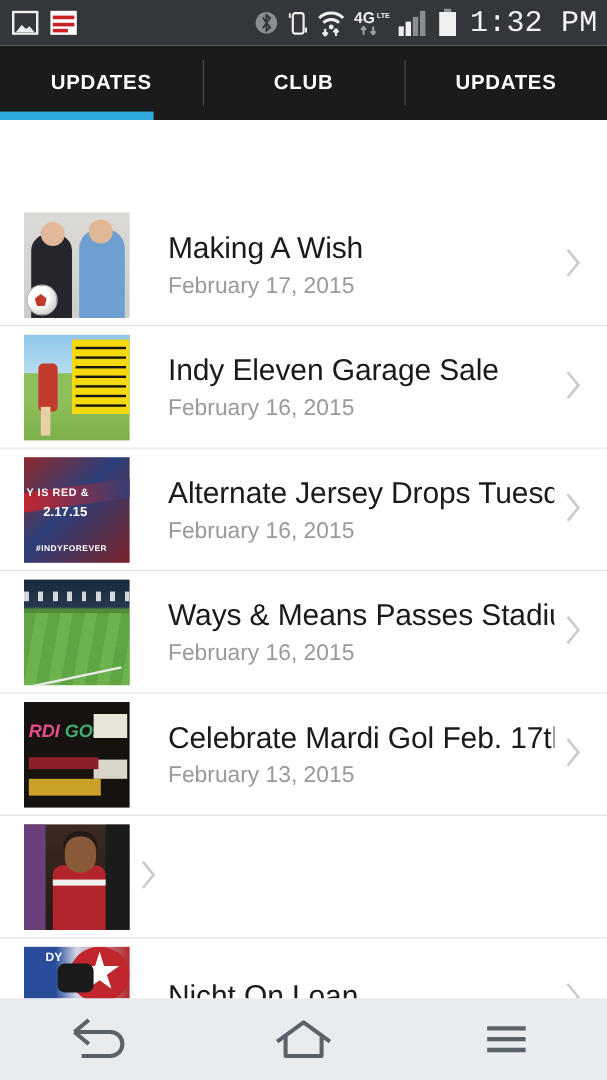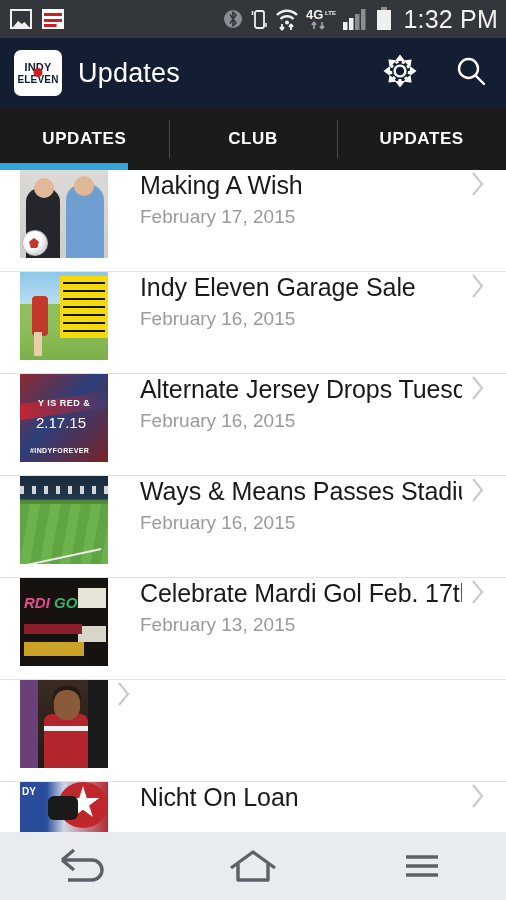--- a/index.html
+++ b/index.html
@@ -38,21 +38,21 @@
       linear-gradient(#c92026,#c92026) 0 8px/100% 3px no-repeat,
       linear-gradient(#c92026,#c92026) 0 13px/70% 3px no-repeat;
   }
   .sb-right {
     position:absolute; right:8px; top:0; height:38px;
     display:flex; align-items:center; gap:7px;
   }
   .sb-icon { display:flex; align-items:center; }
   .sb-time {
     color:#f2f2f2; font-size:25px; letter-spacing:.2px;
-    margin-left:4px; font-weight:400;
+    margin-left:4px; font-weight:400;font-family:Liberation Mono, monospace;
   }
 
   
   .header {
     height:70px; background:#141e33;
     display:flex; align-items:center; padding:0 18px 0 14px;
     position:relative;
   }
   .logo {
     width:48px; height:46px; background:#ffffff; border-radius:7px;
@@ -94,21 +94,21 @@
     position:absolute; left:0; bottom:0; height:7px; width:128px;
     background:#2fa8dc;
   }
 
   
   .list {
     position:absolute; top:170px; left:0; right:0; bottom:68px;
     background:#ffffff; overflow:hidden;
   }
   .row {
-    height:102px; display:flex; align-items:flex-start;
+    height:102px; display:flex; align-items:center;
     padding:0 14px 0 20px; position:relative; background:#fff;
   }
   .row::after{
     content:""; position:absolute; left:0; right:0; bottom:0; height:1px;
     background:#e2e2e2;
   }
   .thumb {
     width:88px; height:88px; flex:0 0 auto; overflow:hidden;
     background:#cfcfcf; position:relative;
   }
@@ -145,22 +145,22 @@
   .t2::before{ content:""; position:absolute; left:0; top:0; width:100%; height:32px;
       background:linear-gradient(#8ec7e8,#b9dcf0); }
   .t2 .pl{position:absolute;left:12px;top:24px;width:16px;height:40px;background:#c0392b;border-radius:4px;}
   .t2 .pl2{position:absolute;left:14px;top:60px;width:8px;height:24px;background:#e8cfa8;}
   .t2 .card{position:absolute;right:0;top:4px;width:48px;height:62px;background:#f5d90a;}
   .t2 .card i{position:absolute;left:3px;right:3px;height:2px;background:#141414;display:block;}
 
   .t3 { background:linear-gradient(135deg,#8e2a2f 0%,#2c3f7a 45%,#7a2228 100%); }
   .t3 .band{position:absolute;left:-10px;top:24px;width:120%;height:16px;
       background:linear-gradient(90deg,#d0232a,#2d3f78); transform:rotate(-8deg);}
-  .t3 .txt{position:absolute;left:18px;top:24px;color:#fff;font-size:9px;font-weight:700;letter-spacing:.5px;}
-  .t3 .dt{position:absolute;left:16px;top:40px;color:#fff;font-size:15px;font-weight:400;}
+  .t3 .txt{position:absolute;left:2px;top:24px;color:#fff;font-size:9px;font-weight:700;letter-spacing:.5px;}
+  .t3 .dt{position:absolute;left:16px;top:40px;color:#fff;font-size:11px;font-weight:700;}
   .t3 .tag{position:absolute;left:10px;bottom:8px;color:#fff;font-size:7px;font-weight:700;letter-spacing:.4px;}
 
   .t4 { background:linear-gradient(#1a2a3c 0%,#24384d 26%,#4f8b3a 28%,#69b24c 100%); }
   .t4 .lights{position:absolute;left:0;top:10px;width:100%;height:8px;
       background:repeating-linear-gradient(90deg,#fff 0 4px,transparent 4px 12px); opacity:.8;}
   .t4 .pitch{position:absolute;left:0;bottom:0;width:100%;height:60px;
       background:repeating-linear-gradient(100deg,#5fa544 0 10px,#6cb24d 10px 20px);}
   .t4 .lineA{position:absolute;left:6px;bottom:6px;width:76px;height:2px;background:#eaeaea;transform:rotate(-12deg);}
 
   .t5 { background:#15120f; }
@@ -177,21 +177,21 @@
   .t6 .hair{position:absolute;left:33px;top:6px;width:28px;height:14px;border-radius:12px 12px 0 0;background:#241a14;}
   .t6 .strip{position:absolute;left:24px;top:46px;width:44px;height:5px;background:#f0f0f0;}
   .t6 .bk{position:absolute;right:0;top:0;width:20px;height:100%;background:#1b1b1b;}
   .t6 .bl{position:absolute;left:0;top:0;width:18px;height:100%;background:#6b3f7a;}
 
   .t7 { background:linear-gradient(90deg,#2a4d9b 0%,#2a4d9b 30%,#d1d6e8 50%,#b42a2f 100%); }
   .t7 .star{position:absolute;left:46px;top:4px;width:34px;height:34px;background:#fff;
       clip-path:polygon(50% 0,61% 35%,98% 35%,68% 57%,79% 91%,50% 70%,21% 91%,32% 57%,2% 35%,39% 35%);}
   .t7 .circ{position:absolute;left:38px;top:0px;width:50px;height:46px;border-radius:50%;background:#c0272d;}
   .t7 .plr{position:absolute;left:28px;top:14px;width:30px;height:24px;background:#1a1a1a;border-radius:6px;}
-  .t7 .lbl{position:absolute;left:2px;top:4px;color:#fff;font-size:10px;font-weight:700;}
+  .t7 .lbl{position:absolute;left:18px;top:4px;color:#fff;font-size:10px;font-weight:700;}
 
   
   .navbar {
     position:absolute; left:0; right:0; bottom:0; height:68px;
     background:#e8ecef; display:flex; align-items:center;
   }
   .nav-btn { flex:1 1 0; display:flex; align-items:center; justify-content:center; }
 </style>
 </head>
 <body>
@@ -245,48 +245,20 @@
       <span class="sb-icon">
         <svg width="16" height="24" viewBox="0 0 16 24">
           <rect x="5" y="0" width="6" height="3" fill="#8a8d93"></rect>
           <rect x="1" y="3" width="14" height="20" fill="#f0f0f0"></rect>
         </svg>
       </span>
       <span class="sb-time">1:32 PM</span>
     </div>
   </div>
 
-  <div class="header">
-    <div class="logo">
-      <span class="logo-top">INDY</span>
-      <span class="logo-dot"></span>
-      <span class="logo-bot">ELEVEN</span>
-    </div>
-    <div class="app-title">Updates</div>
-    <div class="header-actions">
-      <span>
-        <svg width="36" height="36" viewBox="0 0 36 36">
-          <g fill="none" stroke="#ffffff" stroke-width="2.4">
-            <circle cx="18" cy="18" r="5.4"></circle>
-            <path d="M18 3.5 l2.6 3.4 h-5.2 Z M18 32.5 l2.6 -3.4 h-5.2 Z
-                     M3.5 18 l3.4 -2.6 v5.2 Z M32.5 18 l-3.4 -2.6 v5.2 Z
-                     M7.8 7.8 l4.2 0.6 -3.6 3.6 Z M28.2 28.2 l-4.2 -0.6 3.6 -3.6 Z
-                     M28.2 7.8 l-0.6 4.2 -3.6 -3.6 Z M7.8 28.2 l0.6 -4.2 3.6 3.6 Z"></path>
-            <circle cx="18" cy="18" r="9.2" stroke-dasharray="3.2 3.2"></circle>
-          </g>
-        </svg>
-      </span>
-      <span>
-        <svg width="34" height="34" viewBox="0 0 34 34">
-          <circle cx="14.5" cy="14.5" r="9.5" fill="none" stroke="#ffffff" stroke-width="2.4"></circle>
-          <path d="M21.5 21.5 L30 30" stroke="#ffffff" stroke-width="2.4" stroke-linecap="round"></path>
-        </svg>
-      </span>
-    </div>
-  </div>
 
   <div class="tabbar">
     <div class="tab">
         <span>UPDATES</span>
       </div>
     <div class="tab">
         <span>CLUB</span>
       </div>
     <div class="tab">
         <span>UPDATES</span>

